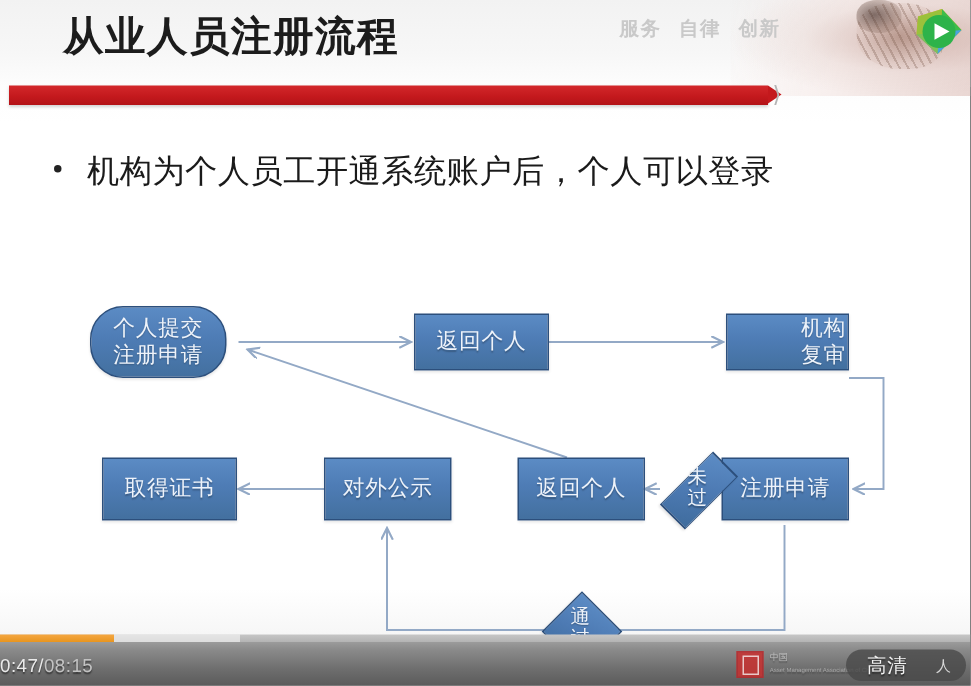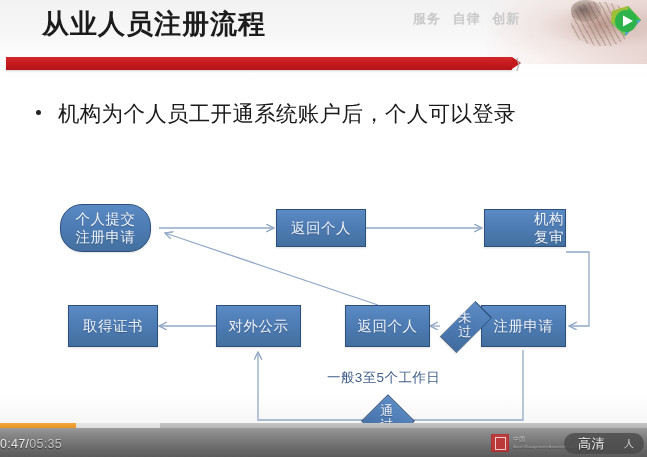--- a/index.html
+++ b/index.html
@@ -351,21 +351,20 @@
       <div class="node" style="left:481px; top:305px; width:85px; height:42px;">
         <span>注册申请</span>
       </div>
 
       <div class="diamond" style="left:447px; top:308px; width:36px; height:36px; transform: rotate(45deg) scale(0.62, 1.32); transform-origin:center;"></div>
       <div class="diamond-label" style="left:451px; top:311px; width:28px;">
         <div>未</div>
         <div>过</div>
       </div>
 
-      <div class="flow-note" style="left:327px; top:369px;">一般3至5个工作日</div>
 
       <div class="diamond" style="left:369px; top:402px; width:36px; height:36px;"></div>
       <div class="diamond-label" style="left:373px; top:404px; width:28px;">
         <div>通</div>
         <div>过</div>
       </div>
 
     </div>
   </div>
 
@@ -378,21 +377,21 @@
     <polygon points="15,12.5 25,18 15,23.5" fill="#ffffff"></polygon>
   </svg>
 
   <div class="progress-track">
     <div class="progress-buffer"></div>
     <div class="progress-played"></div>
   </div>
 
   <div class="ctrlbar">
     <div class="time-label">
-      <span>0:47</span><span>/</span><span class="time-total">05:35</span>
+      <span>0:47</span><span>/</span><span class="time-total">08:15</span>
     </div>
 
     <div class="wm">
       <div class="wm-seal"></div>
       <div class="wm-txt">
         <div>中国</div>
         <div class="l2">Asset Management Association of China</div>
       </div>
     </div>
 

